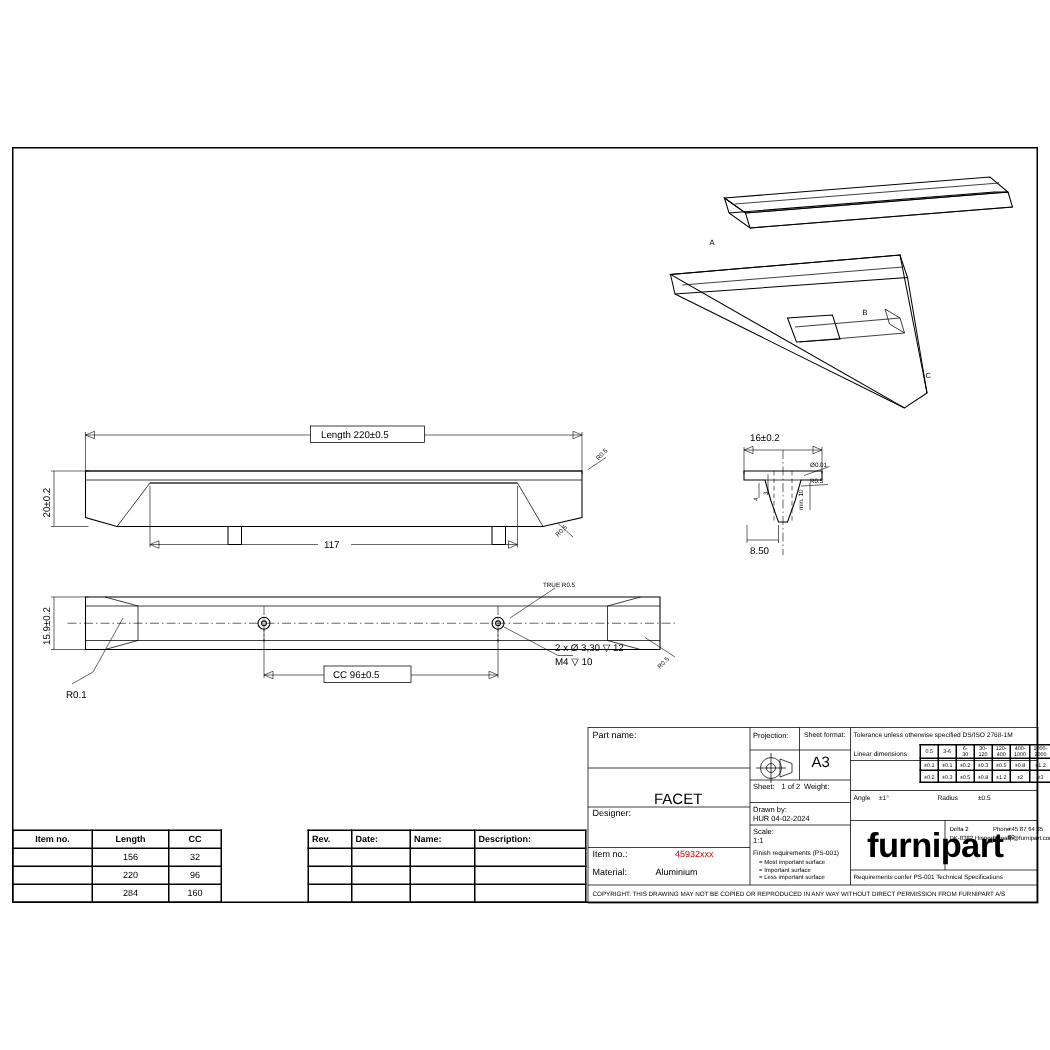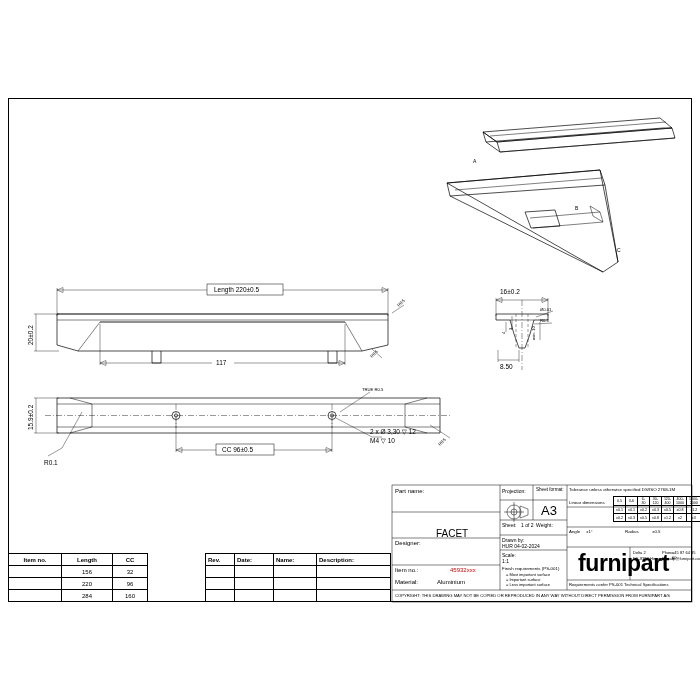--- a/index.html
+++ b/index.html
@@ -208,21 +208,21 @@
   <div class="lbl" style="left:395px;top:488px;">Part name:</div>
   <div style="position:absolute;left:436px;top:528px;font-size:10px;">FACET</div>
   <div class="lbl" style="left:395px;top:540px;">Designer:</div>
   <div class="lbl" style="left:395px;top:567px;">Item no.:</div>
   <div class="lbl" style="left:450px;top:567px;color:#cc0000;">45932xxx</div>
   <div class="lbl" style="left:395px;top:579px;">Material:</div>
   <div class="lbl" style="left:437px;top:579px;">Aluminium</div>
 
   <div style="position:absolute;left:502px;top:488px;font-size:5px;">Projection:</div>
   <div style="position:absolute;left:536px;top:487px;font-size:4.6px;line-height:5px;">Sheet format:</div>
-  <div style="position:absolute;left:541px;top:503px;font-size:13px;">A3</div>
+  <div style="position:absolute;left:541px;top:503px;font-size:10px;">A3</div>
   <div style="position:absolute;left:502px;top:522px;font-size:5px;">Sheet:</div>
   <div style="position:absolute;left:521px;top:522px;font-size:5px;">1 of 2</div>
   <div style="position:absolute;left:502px;top:537px;font-size:5px;">Drawn by:</div>
   <div style="position:absolute;left:502px;top:543px;font-size:5px;">HUR 04-02-2024</div>
   <div style="position:absolute;left:502px;top:552px;font-size:5px;">Scale:</div>
   <div style="position:absolute;left:502px;top:558px;font-size:5px;">1:1</div>
   <div style="position:absolute;left:536px;top:522px;font-size:5px;">Weight:</div>
 
   <div style="position:absolute;left:502px;top:566px;font-size:4.4px;line-height:6px;">Finish requirements (PS-001)</div>
   <div style="position:absolute;left:506px;top:572px;font-size:4px;">= Most important surface</div>

